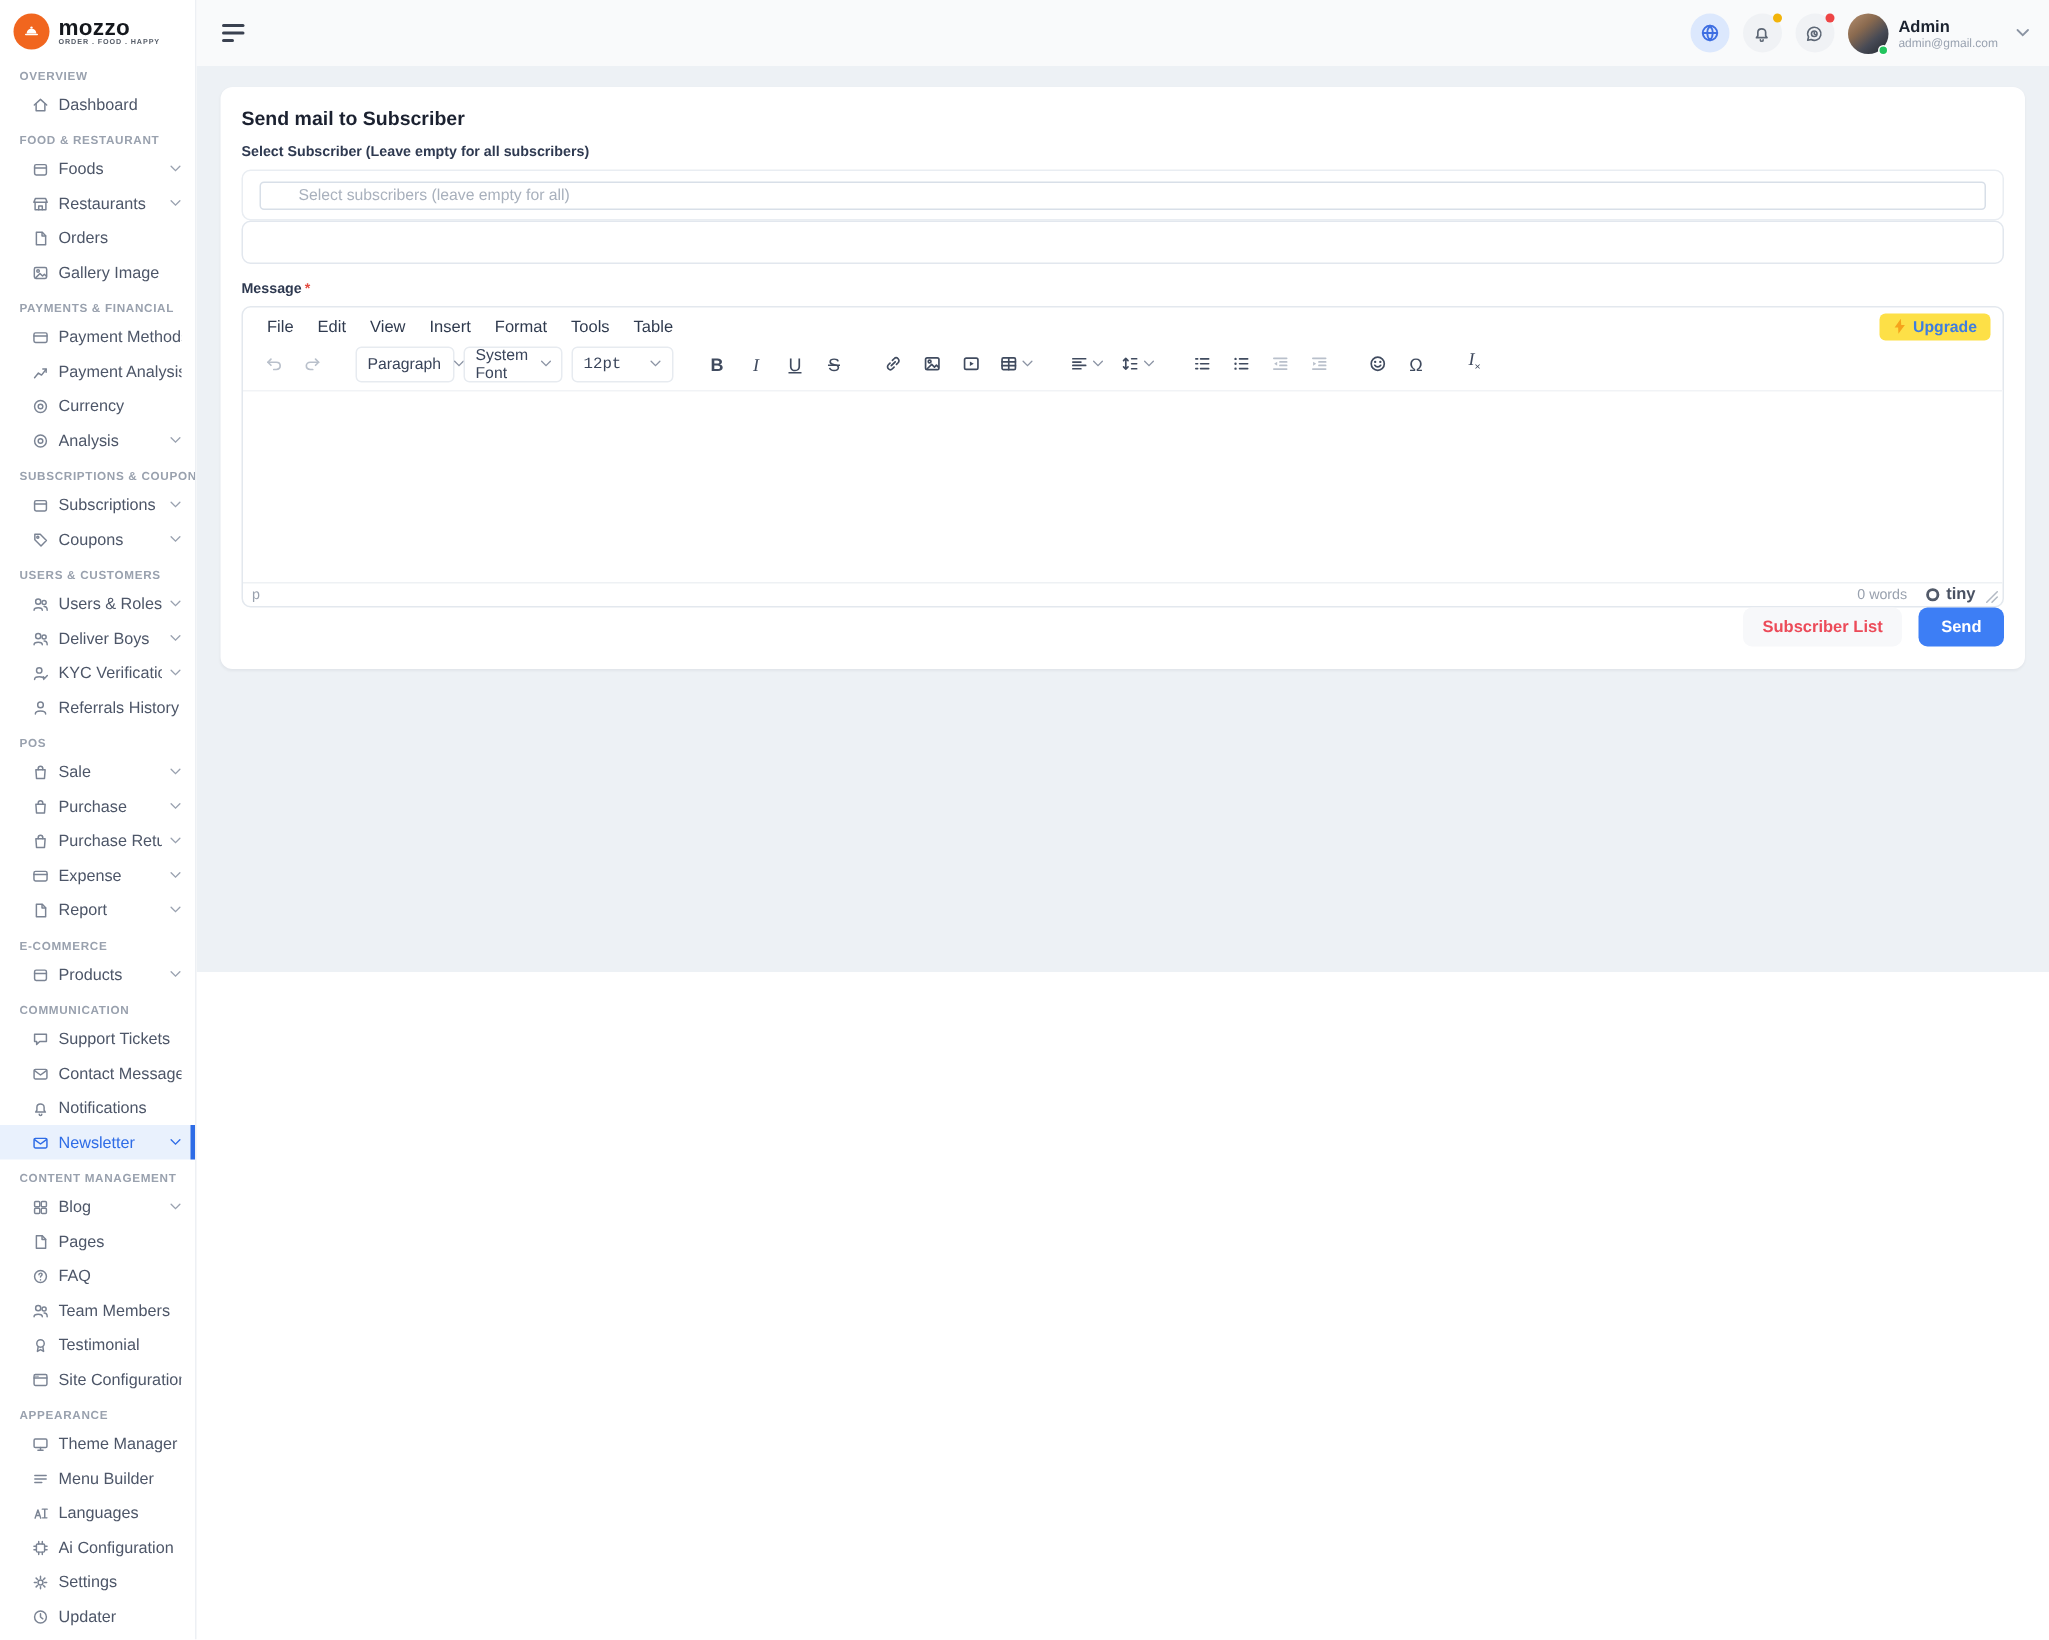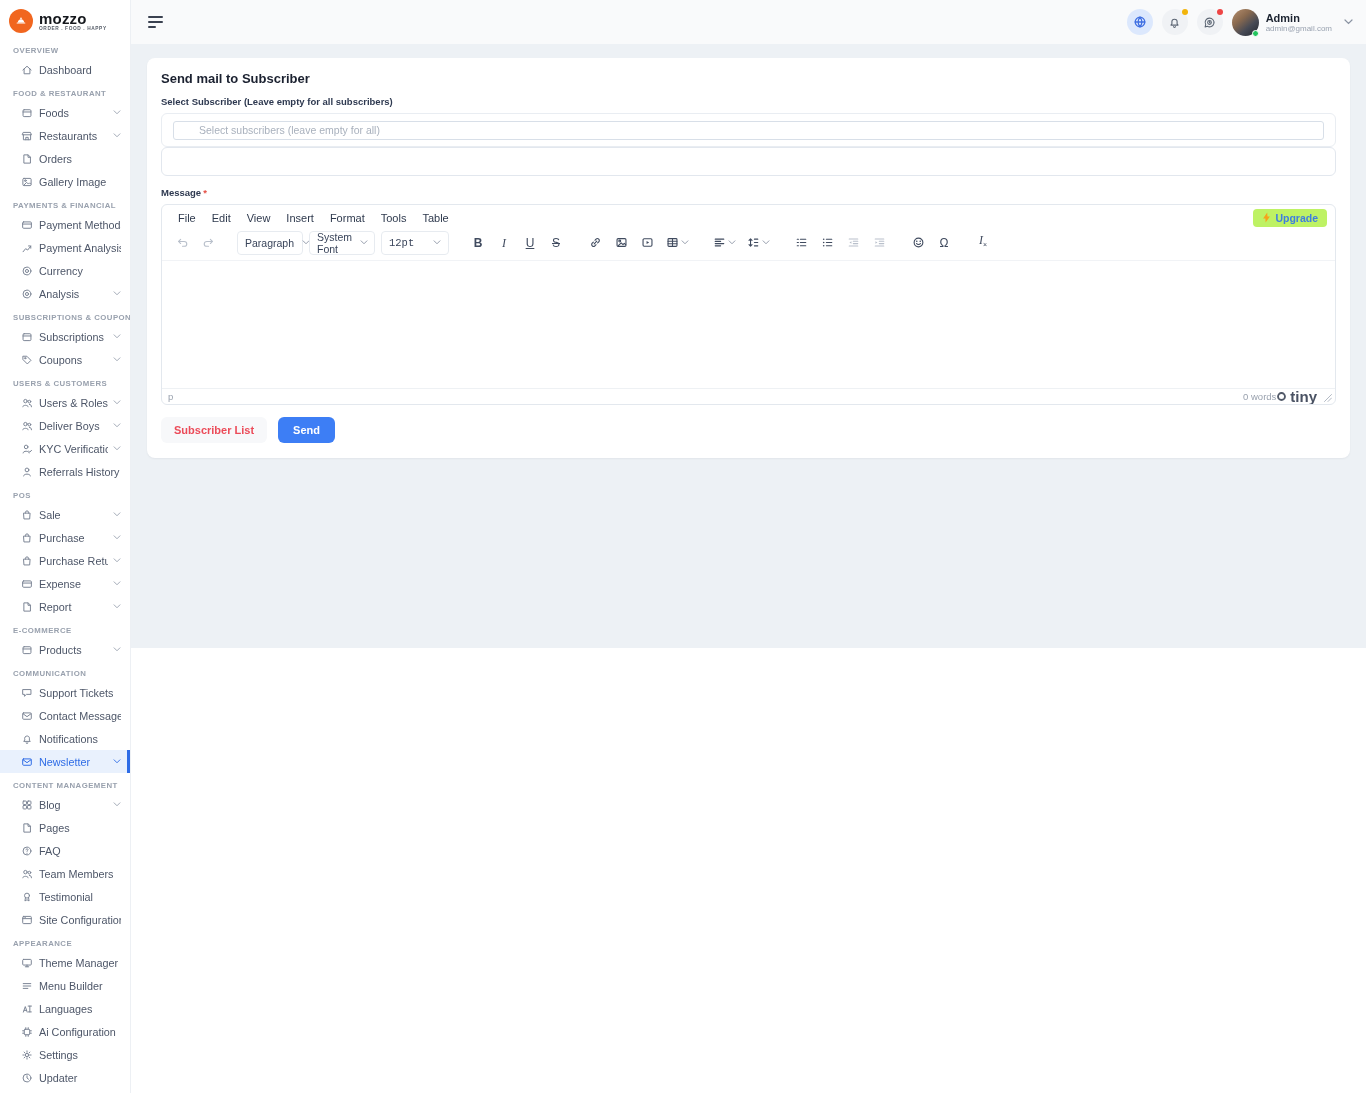--- a/index.html
+++ b/index.html
@@ -60,42 +60,42 @@
   .sel-input{width:100%;height:19px;border:1px solid #d8dfe8;border-radius:3px;padding:0 25px;
              font-size:10.5px;color:#333;outline:none;font-family:inherit}
   .sel-input::placeholder{color:#a9b1bd}
   .subject-input{width:100%;height:29px;border:1px solid #e2e7ee;border-radius:6px;padding:0 10px;
                  font-size:11px;outline:none;font-family:inherit}
 
   
   .editor{border:1px solid #e3e8ee;border-radius:6px;overflow:hidden;background:#fff}
   .menubar{display:flex;align-items:center;padding:4px 8px 1px}
   .menu-item{font-size:11px;color:#2f3a4e;padding:3px 8px;border-radius:3px;cursor:pointer}
-  .upgrade{margin-left:auto;display:flex;gap:4px;align-items:center;background:#bef264;color:#3e7de0;
+  .upgrade{margin-left:auto;display:flex;gap:4px;align-items:center;background:#fde047;color:#3e7de0;
            font-size:10.5px;font-weight:700;padding:3px 9px;border-radius:4px;cursor:pointer}
   .toolbar{display:flex;align-items:center;padding:3px 8px 5px;gap:2px}
   .tgap{width:11px;flex:0 0 auto}
   .tbtn{width:24px;height:24px;display:flex;align-items:center;justify-content:center;color:#404b5f;
         border-radius:3px;cursor:pointer;flex:0 0 auto}
   .tbtn.disabled{color:#b9c0cb}
   .tbtn .tx{font-size:12px;line-height:12px}
   .tbtn .tx u{text-decoration-thickness:1px}
   .tbtn.with-chev{width:32px;gap:2px}
   .tdrop{display:flex;align-items:center;justify-content:space-between;border:1px solid #e7ebf0;
          border-radius:4px;height:24px;padding:0 7px;font-size:10.5px;color:#39445a;gap:8px;
          cursor:pointer;margin:0 2px;flex:0 0 auto}
   .editor-body{height:128px;background:#fff;border-top:1px solid #f1f3f6;cursor:text}
   .statusbar{display:flex;align-items:center;height:16px;border-top:1px solid #eef1f4;
              padding:0 2px 0 6px;font-size:9.5px;color:#99a1ae}
   .status-left{flex:1;cursor:pointer}
-  .wordcount{}
-  .tinybrand{display:flex;align-items:center;gap:3px;color:#4a5263;font-weight:700;font-size:15px;cursor:pointer}
+  .wordcount{margin-right:12px}
+  .tinybrand{display:flex;align-items:center;gap:3px;color:#4a5263;font-weight:700;font-size:11px;cursor:pointer}
   .resize{margin:4px 1px 0 7px;color:#b3bac4;cursor:nwse-resize;display:flex}
 
-  .footer-row{display:flex;gap:11px;margin-top:12px}
+  .footer-row{display:flex;justify-content:flex-end;gap:11px;margin-top:0}
   .btn-sub{background:#f7f8fa;color:#ec4b59;border:none;border-radius:6px;padding:7px 13px;
            font-size:11px;font-weight:700;font-family:inherit;cursor:pointer}
   .btn-send{background:#3d7ef5;color:#fff;border:none;border-radius:6px;padding:7px 15px;
             font-size:11px;font-weight:700;font-family:inherit;cursor:pointer}
 </style>
 </head>
 <body>
 
 <aside class="sidebar">
   <div class="logo-row">

